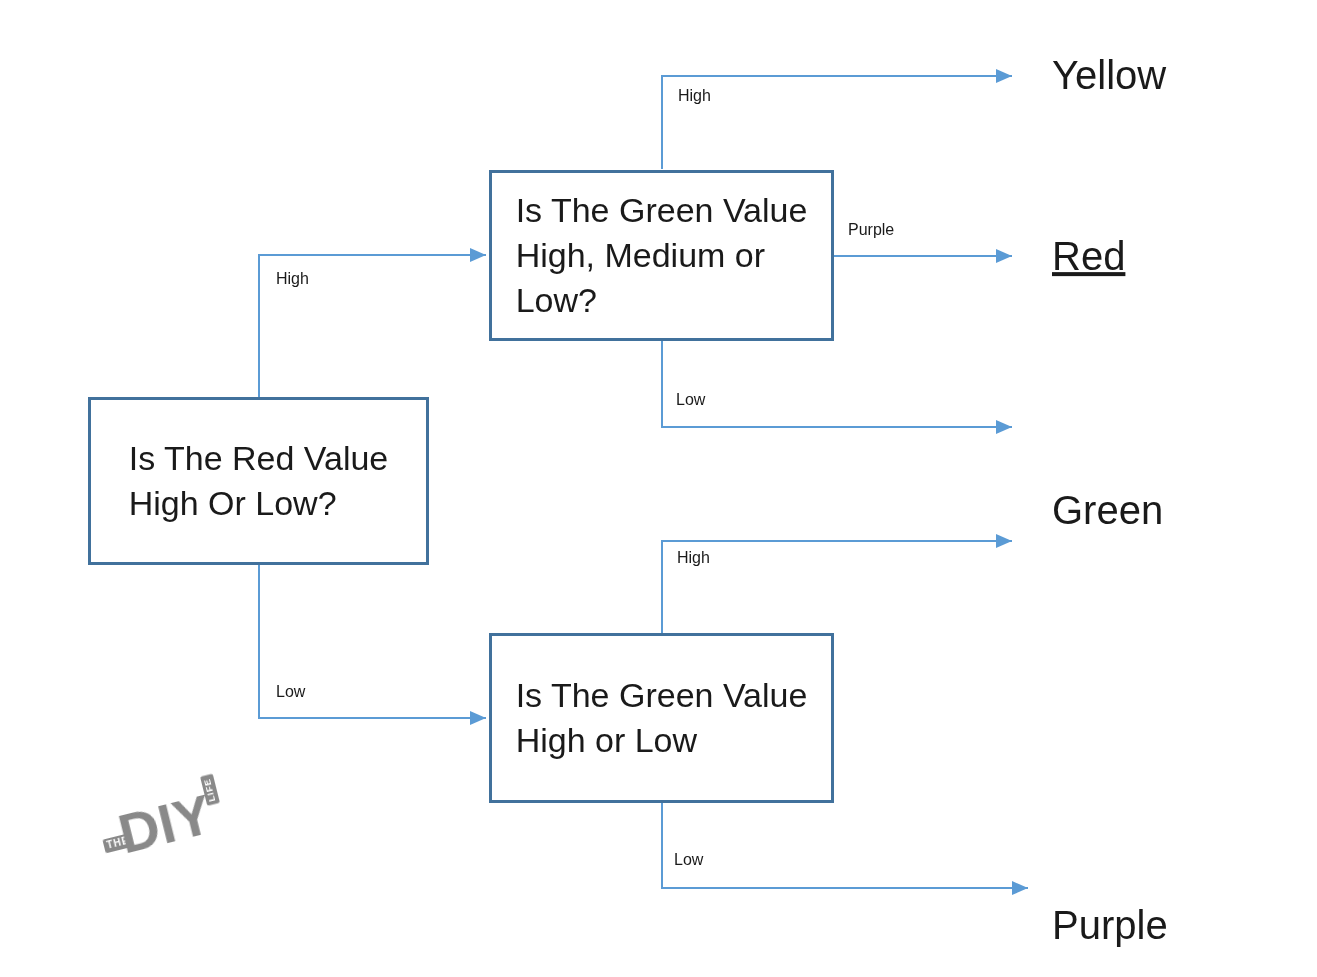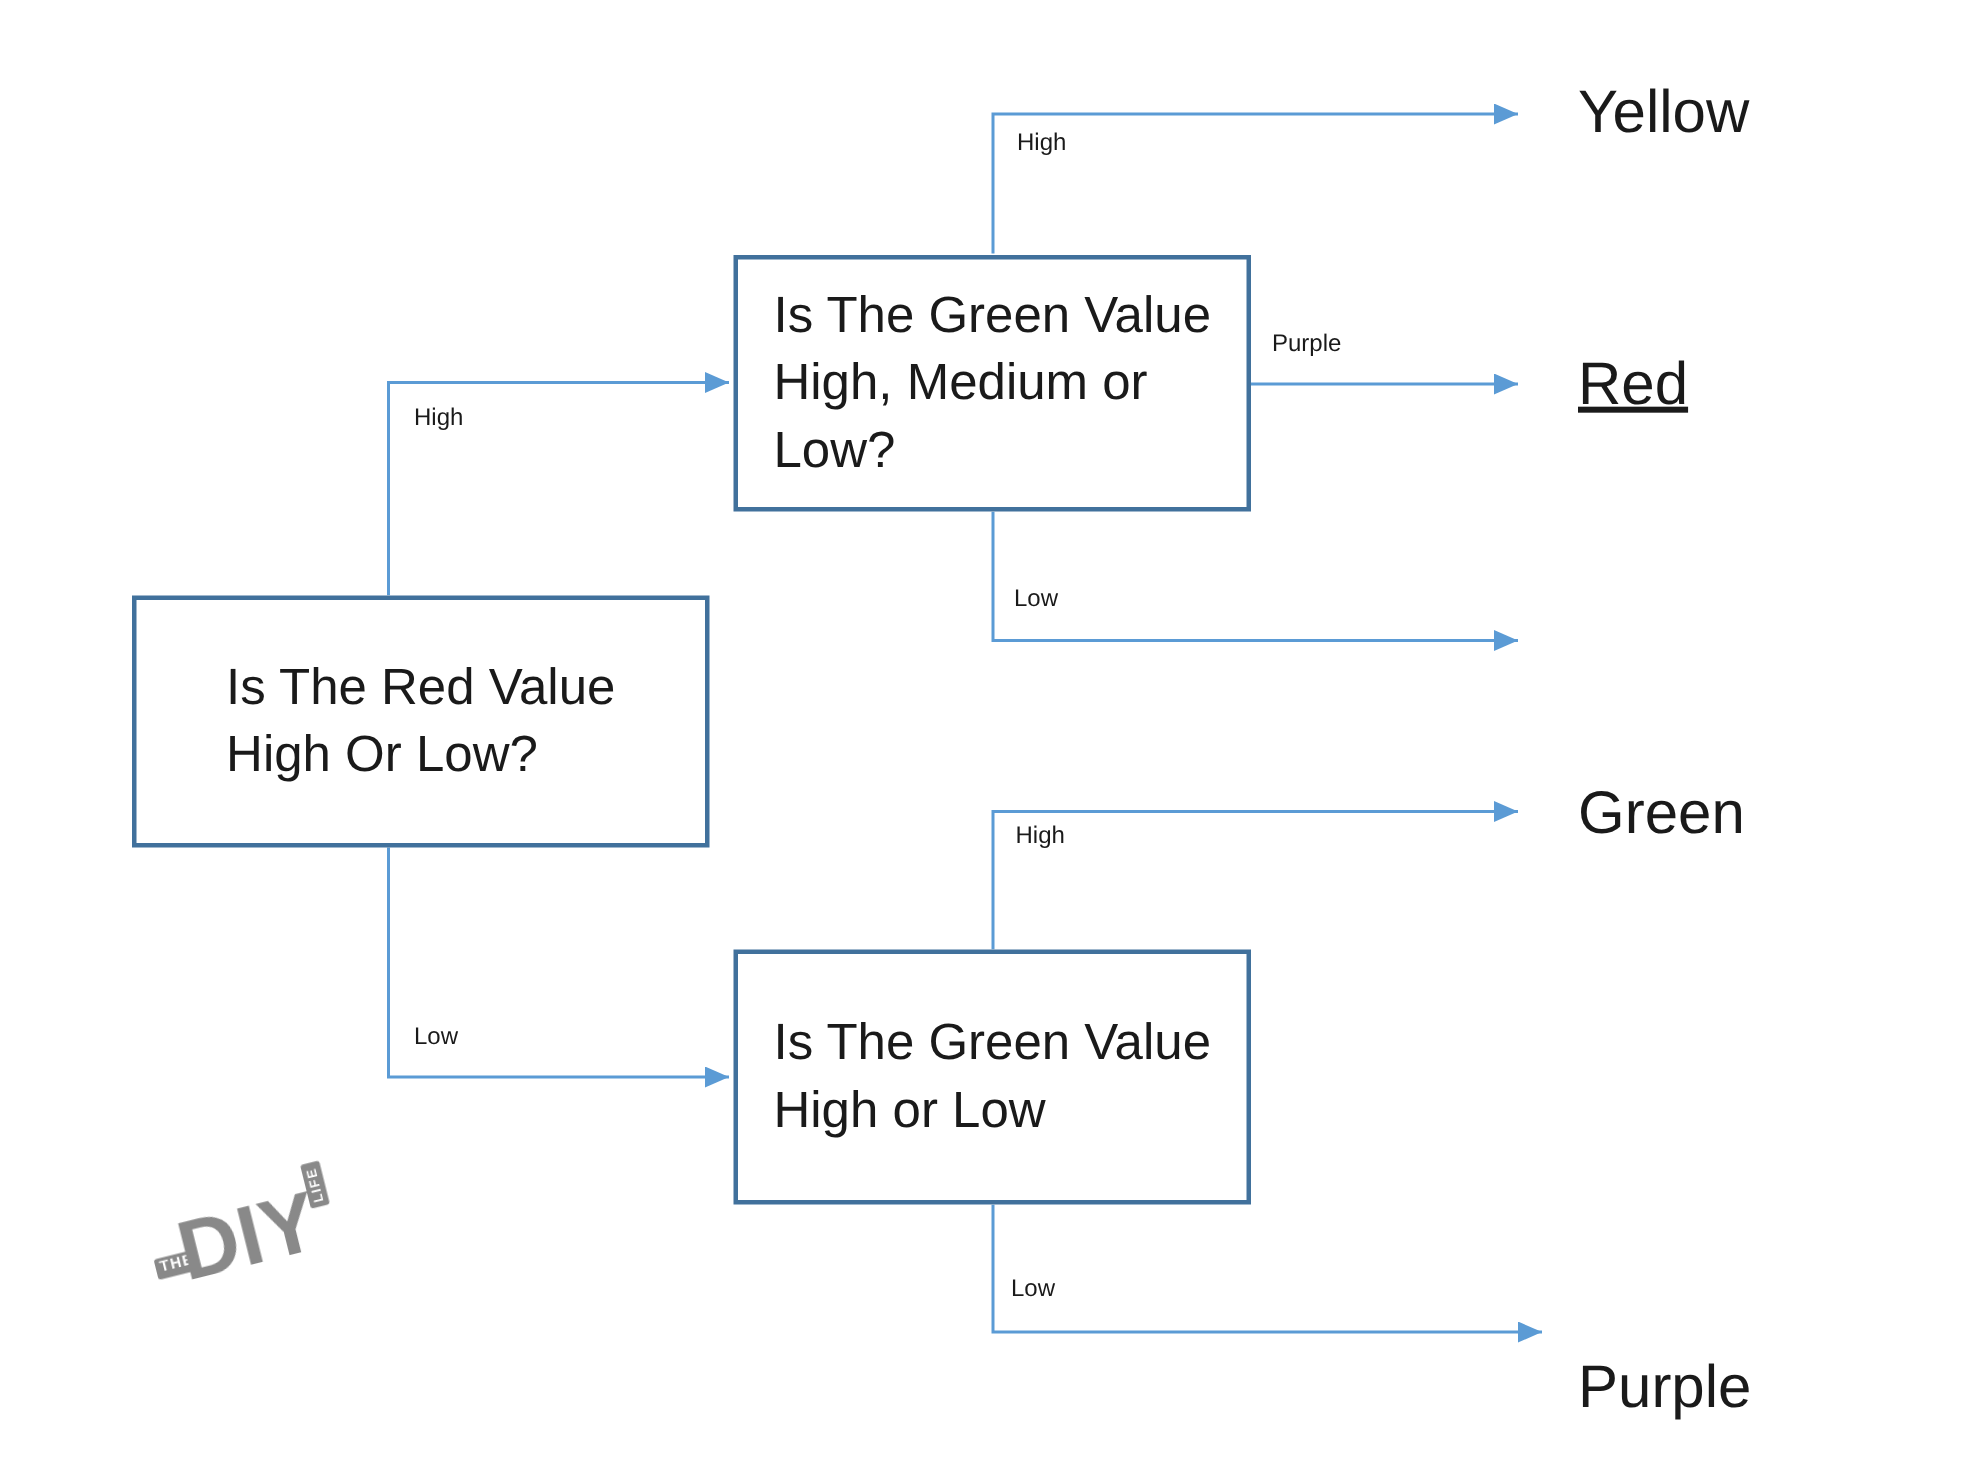--- a/index.html
+++ b/index.html
@@ -28,21 +28,21 @@
     border: 3px solid var(--node-border);
     background: var(--background);
     display: flex;
     align-items: center;
     justify-content: center;
     font-size: 34px;
     line-height: 1.32;
     white-space: pre-line;
     color: var(--text);
   }
-  .node-root { left: 88px;  top: 397px; width: 385px; height: 168px; }
+  .node-root { left: 88px;  top: 397px; width: 341px; height: 168px; }
   .node-hml  { left: 489px; top: 170px; width: 345px; height: 171px; }
   .node-hl   { left: 489px; top: 633px; width: 345px; height: 170px; }
 
   .branch-label {
     position: absolute;
     font-size: 16px;
     line-height: 1.25;
     color: var(--text);
     white-space: nowrap;
   }
@@ -59,21 +59,21 @@
     left: 1052px;
     transform: translateY(-52%);
     font-size: 40px;
     line-height: 1.1;
     color: var(--text);
     white-space: nowrap;
   }
   .out-yellow { top: 76px;  }
   .out-red    { top: 257px; text-decoration: underline; }
   .out-orange { top: 428px; }
-  .out-green  { top: 543px; }
+  .out-green  { top: 511px; }
   .out-purple { top: 888px; margin-top: 38px; }
 
   .logo {
     position: absolute;
     left: 107px; top: 792px;
     width: 130px; height: 100px;
     transform: rotate(-14deg);
     opacity: 0.92;
     filter: blur(0.3px);
   }

